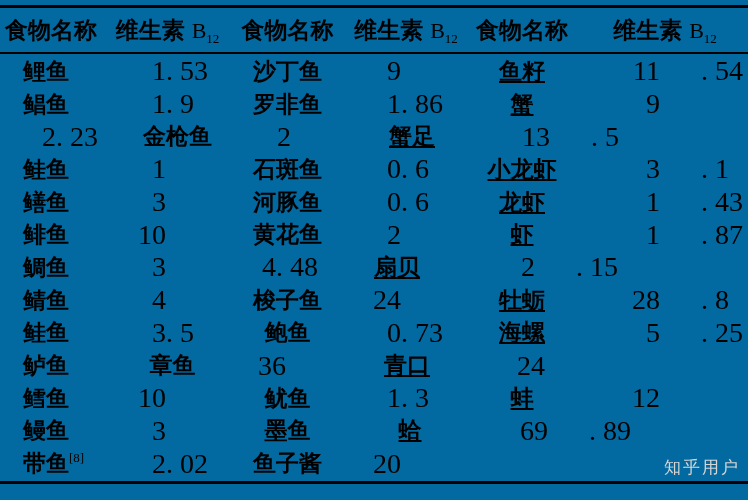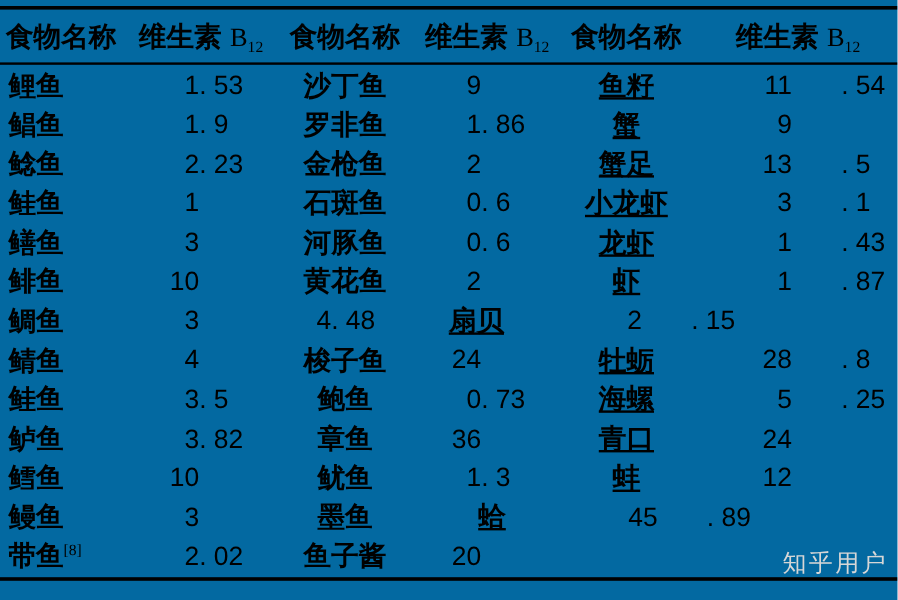--- a/index.html
+++ b/index.html
@@ -12,38 +12,38 @@
   .thead{position:absolute;top:8px;left:0;width:748px;height:44px;display:flex;align-items:center;}
   .tbody{position:absolute;top:55px;left:0;width:748px;}
   .trow{display:flex;height:32.7px;align-items:center;}
   .cell{box-sizing:border-box;white-space:nowrap;}
   
   .cjk, .name{font-family:"Liberation Sans","DejaVu Sans",sans-serif;font-weight:bold;font-size:23px;}
   .latin{font-family:"Liberation Serif","DejaVu Serif",serif;font-weight:normal;font-size:22px;margin-left:7px;}
   .latin sub{font-size:13px;line-height:0;}
   .name sup{font-family:"Liberation Serif","DejaVu Serif",serif;font-weight:normal;
             font-size:13px;vertical-align:super;line-height:0;}
-  .val{font-family:Liberation Sans, sans-serif;font-size:22px;}
+  .val{font-family:Liberation Serif, serif;font-size:28px;}
   .int{display:inline-block;text-align:right;}
   .frac{display:inline-block;text-align:left;}
   
-  .n1{width:110px;text-align:left;padding-left:7px;}
+  .n1{width:110px;text-align:left;padding-left:23px;}
   .v1{width:115px;} .v1 .int{width:56px;} .v1 .frac{width:59px;}
   .n2{width:125px;text-align:center;}
   .v2{width:112px;} .v2 .int{width:51px;} .v2 .frac{width:61px;}
   .n3{width:120px;text-align:center;text-decoration:underline;}
   .v3{width:166px;} .v3 .int{width:78px;} .v3 .frac{width:88px;margin-left:41px;}
   
   .h-n1{width:110px;text-align:left;padding-left:5px;}
   .h-v1{width:115px;text-align:center;}
   .h-n2{width:125px;text-align:center;}
   .h-v2{width:112px;text-align:center;}
   .h-n3{width:120px;text-align:center;}
   .h-v3{width:166px;text-align:center;}
-  .watermark{position:absolute;right:8px;top:456px;font-size:20px;letter-spacing:2px;
+  .watermark{position:absolute;right:8px;top:456px;font-size:17px;letter-spacing:2px;
              color:#d6d6d6;font-family:Liberation Mono, monospace;}
 </style>
 </head>
 <body>
 
 <div class="page">
   <div class="rule rule-top"></div>
 
   <div class="thead">
     <div class="cell h-n1 cjk">食物名称</div>
@@ -73,21 +73,20 @@
       </div>
       <div class="trow">
         <div class="cell name n1">鲳鱼</div>
         <div class="cell val v1"><span class="int">1</span><span class="frac">. 9</span></div>
         <div class="cell name n2">罗非鱼</div>
         <div class="cell val v2"><span class="int">1</span><span class="frac">. 86</span></div>
         <div class="cell name n3">蟹</div>
         <div class="cell val v3"><span class="int">9</span><span class="frac"></span></div>
       </div>
       <div class="trow">
-        <div class="cell name n1">鲶鱼</div>
         <div class="cell val v1"><span class="int">2</span><span class="frac">. 23</span></div>
         <div class="cell name n2">金枪鱼</div>
         <div class="cell val v2"><span class="int">2</span><span class="frac"></span></div>
         <div class="cell name n3">蟹足</div>
         <div class="cell val v3"><span class="int">13</span><span class="frac">. 5</span></div>
       </div>
       <div class="trow">
         <div class="cell name n1">鲑鱼</div>
         <div class="cell val v1"><span class="int">1</span><span class="frac"></span></div>
         <div class="cell name n2">石斑鱼</div>
@@ -129,40 +128,39 @@
       <div class="trow">
         <div class="cell name n1">鲑鱼</div>
         <div class="cell val v1"><span class="int">3</span><span class="frac">. 5</span></div>
         <div class="cell name n2">鲍鱼</div>
         <div class="cell val v2"><span class="int">0</span><span class="frac">. 73</span></div>
         <div class="cell name n3">海螺</div>
         <div class="cell val v3"><span class="int">5</span><span class="frac">. 25</span></div>
       </div>
       <div class="trow">
         <div class="cell name n1">鲈鱼</div>
-        <div class="cell val v1"><span class="int">3</span><span class="frac">. 82</span></div>
         <div class="cell name n2">章鱼</div>
         <div class="cell val v2"><span class="int">36</span><span class="frac"></span></div>
         <div class="cell name n3">青口</div>
         <div class="cell val v3"><span class="int">24</span><span class="frac"></span></div>
       </div>
       <div class="trow">
         <div class="cell name n1">鳕鱼</div>
         <div class="cell val v1"><span class="int">10</span><span class="frac"></span></div>
         <div class="cell name n2">鱿鱼</div>
         <div class="cell val v2"><span class="int">1</span><span class="frac">. 3</span></div>
         <div class="cell name n3">蚌</div>
         <div class="cell val v3"><span class="int">12</span><span class="frac"></span></div>
       </div>
       <div class="trow">
         <div class="cell name n1">鳗鱼</div>
         <div class="cell val v1"><span class="int">3</span><span class="frac"></span></div>
         <div class="cell name n2">墨鱼</div>
         <div class="cell name n3">蛤</div>
-        <div class="cell val v3"><span class="int">45</span><span class="frac">. 89</span></div>
+        <div class="cell val v3"><span class="int">69</span><span class="frac">. 89</span></div>
       </div>
       <div class="trow">
         <div class="cell name n1">带鱼<sup>[8]</sup></div>
         <div class="cell val v1"><span class="int">2</span><span class="frac">. 02</span></div>
         <div class="cell name n2">鱼子酱</div>
         <div class="cell val v2"><span class="int">20</span><span class="frac"></span></div>
         <div class="cell name n3"></div>
         <div class="cell val v3"><span class="int"></span><span class="frac"></span></div>
       </div>
     </div>

